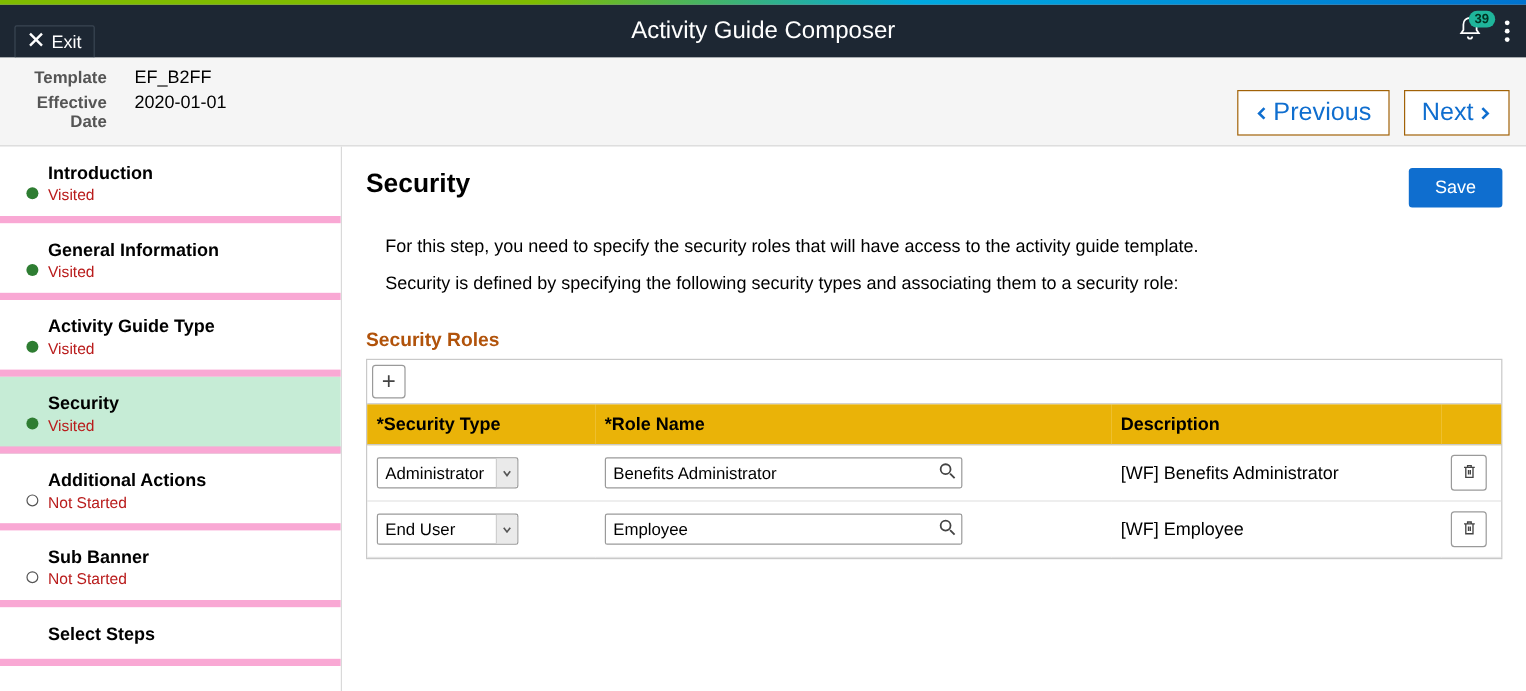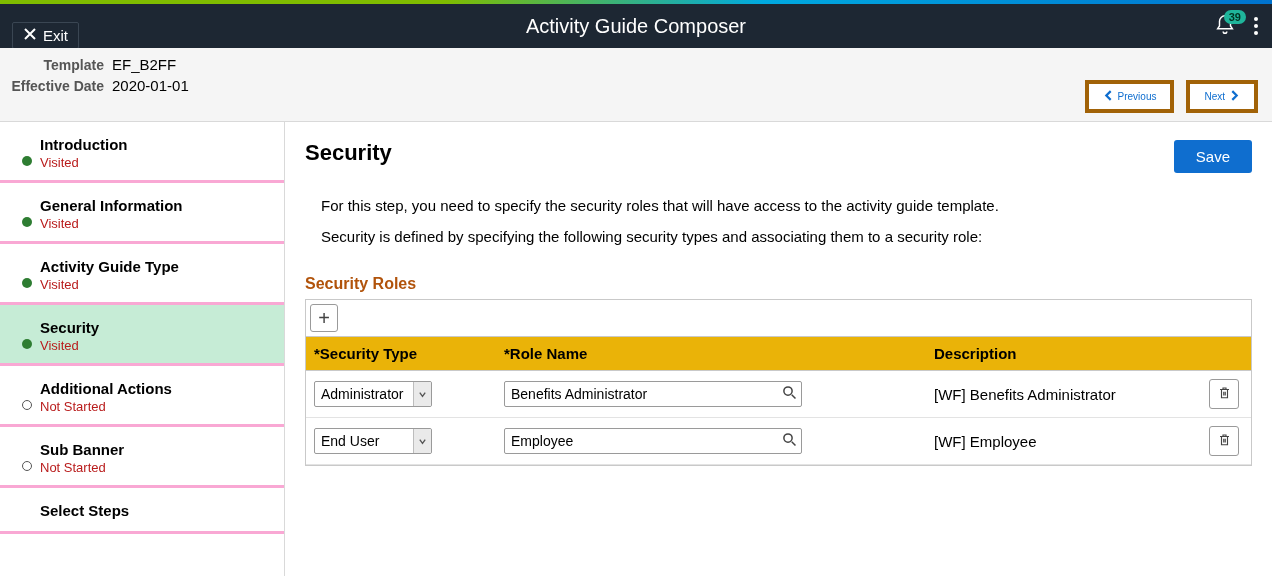--- a/index.html
+++ b/index.html
@@ -19,32 +19,32 @@
   .bell svg { width:22px; height:22px; stroke:#fff; fill:none; }
   .badge {
     position:absolute; top:-4px; right:-10px; background:#1fb59b; color:#032; font-size:11px; font-weight:bold;
     border-radius:10px; padding:1px 5px; min-width:18px; text-align:center;
   }
   .kebab { cursor:pointer; padding:4px; }
   .kebab div { width:4px; height:4px; background:#fff; border-radius:50%; margin:3px 0; }
 
   .metabar { background:#f5f5f5; border-bottom:1px solid #d9d9d9; padding:8px 14px 10px 6px; position:relative; }
   .metarow { display:flex; align-items:baseline; margin-bottom:4px; }
-  .metalabel { width:106px; text-align:right; color:#555; font-weight:bold; font-size:14px; padding-right:8px; }
+  .metalabel { width:106px; text-align:right; color:#555; font-weight:bold; font-size:14px; padding-right:23px; }
   .metaval { font-size:15px; }
   .navbtns { position:absolute; right:14px; bottom:8px; display:flex; gap:12px; }
   .navbtn {
-    background:#fff; border:4px solid #a16207; color:#0f6ecf; border-radius:0; padding:6px 14px;
-    font-size:10px; cursor:pointer; display:inline-flex; align-items:center; gap:4px;
+    background:#fff; border:1px solid #a16207; color:#0f6ecf; border-radius:0; padding:6px 14px;
+    font-size:21px; cursor:pointer; display:inline-flex; align-items:center; gap:4px;
   }
   .navbtn svg { width:11px; height:11px; }
 
   .body { display:flex; height: calc(576px - 4px - 44px - 74px); }
   .sidebar { width:285px; border-right:1px solid #d9d9d9; background:#fff; overflow:hidden; }
-  .step { border-bottom:3px solid #f9a8d4; padding:14px 16px 10px 40px; cursor:pointer; position:relative; }
+  .step { border-bottom:6px solid #f9a8d4; padding:14px 16px 10px 40px; cursor:pointer; position:relative; }
   .step.active { background:#c6ecd6; }
   .step-title { font-weight:bold; font-size:15px; margin-bottom:2px; }
   .step-status { font-size:13px; color:#b91c1c; }
   .status-dot {
     position:absolute; left:22px; bottom:14px; width:10px; height:10px; border-radius:50%;
   }
   .dot-visited { background:#2e7d32; }
   .dot-notstarted { background:#fff; border:1.5px solid #555; }
 
   .main { flex:1; padding:18px 20px 20px 20px; overflow:auto; position:relative; }

